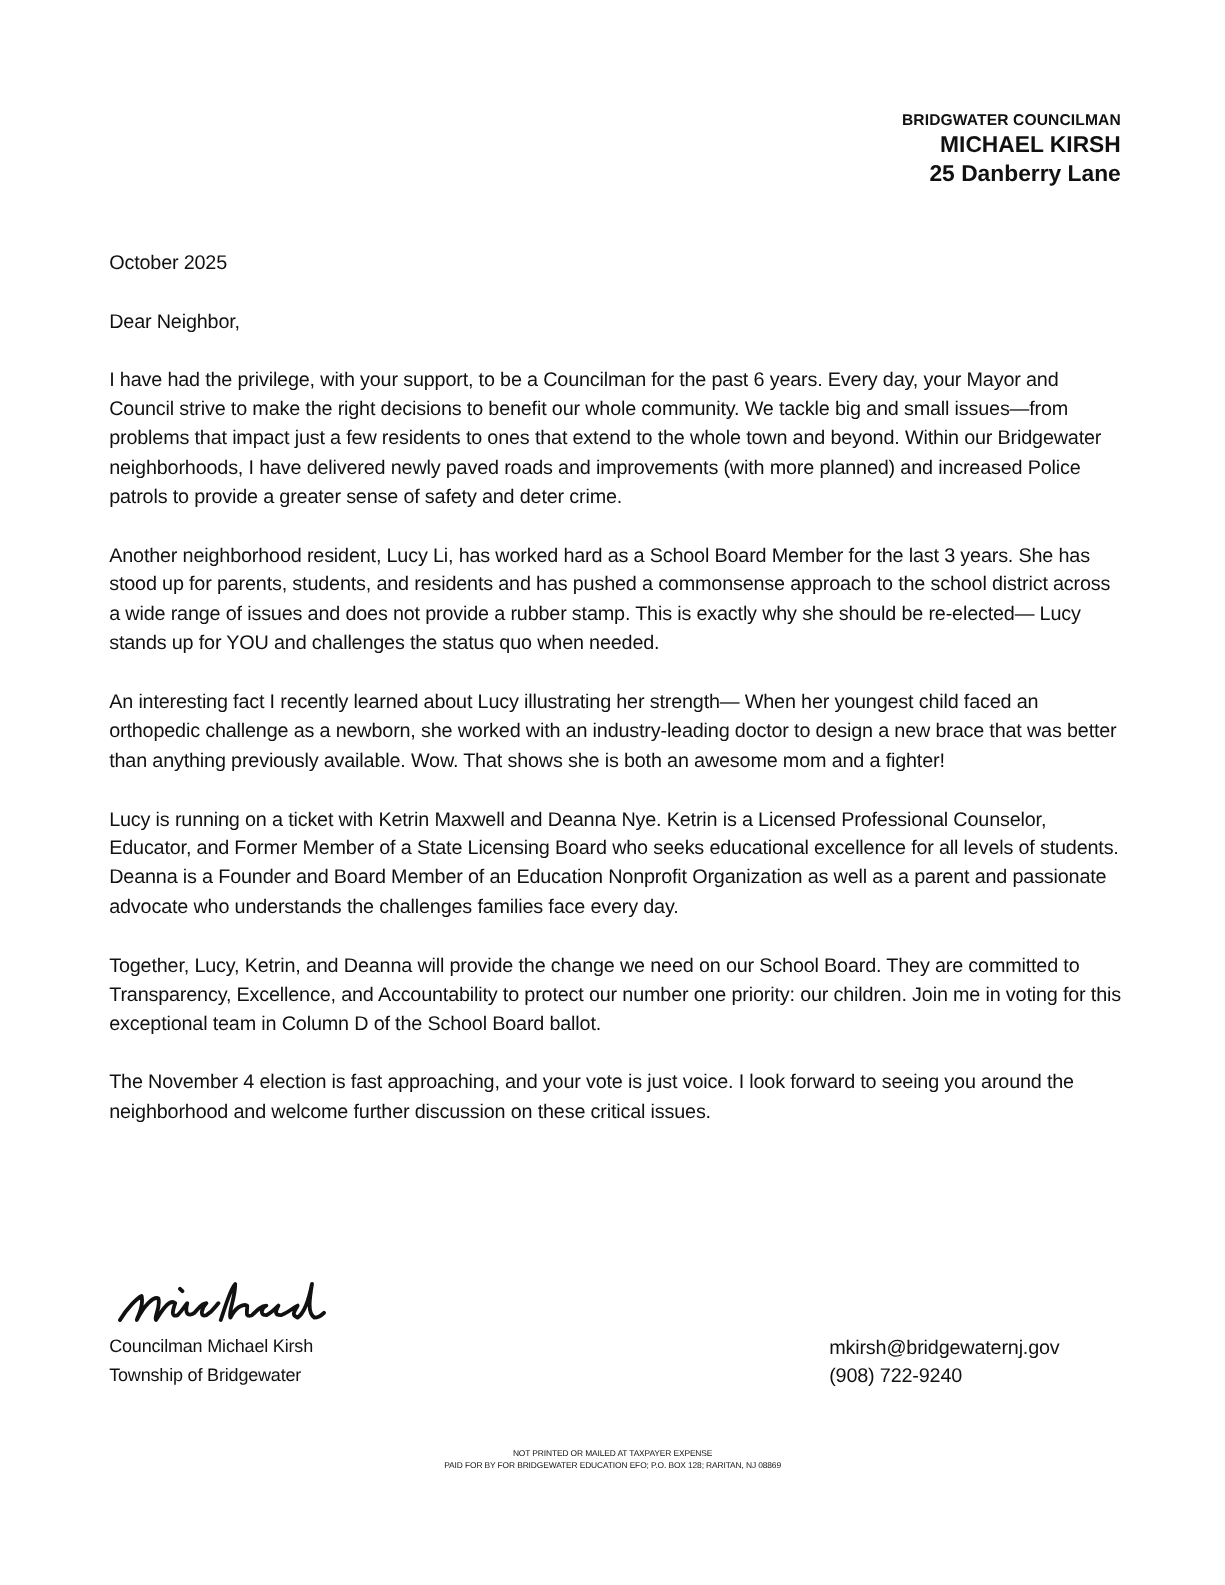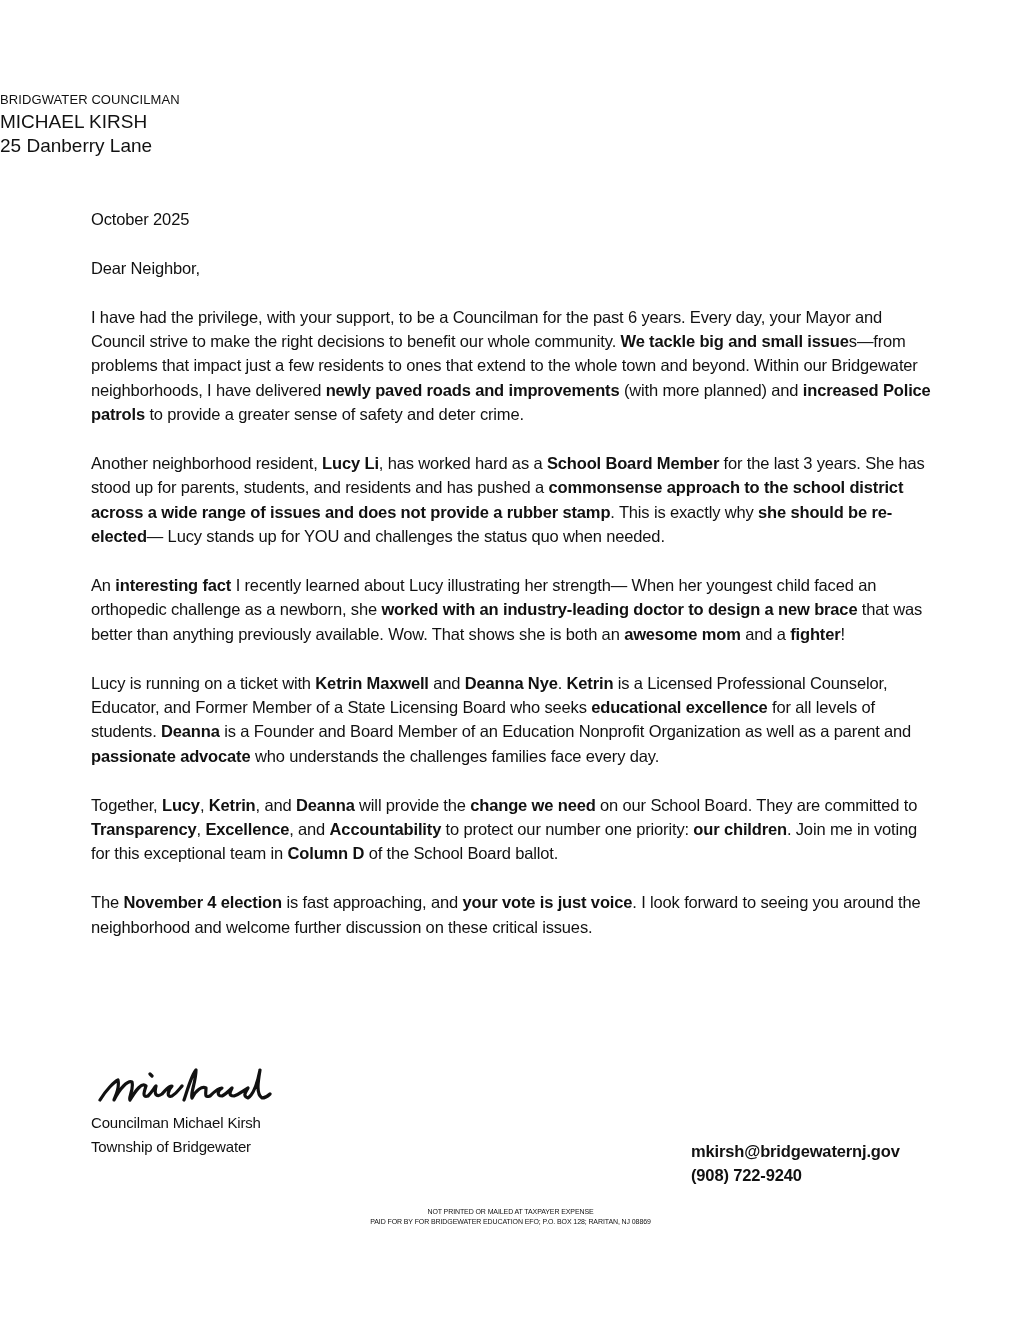--- a/index.html
+++ b/index.html
@@ -2,41 +2,41 @@
 <html><head>
   <meta charset="utf-8">
   <style>
     html, body { margin: 0; padding: 0; background: #ffffff; }
     body {
       width: 1021px; height: 1321px; position: relative; overflow: hidden;
       font-family: "Liberation Sans", sans-serif; color: #111111;
     }
     .page { position: absolute; left: 0; top: 0; width: 1021px; height: 1321px; background: #fff; }
     .letterhead {
-      position: absolute; left: 0; top: 90px; width: 934px; text-align: left;
-      font-weight: normal;
+      position: absolute; left: 0; top: 90px; width: 934px; text-align: right;
+      font-weight: bold;
     }
     .letterhead .small { font-size: 13px; line-height: 20px; letter-spacing: 0.1px; }
     .letterhead .big { font-size: 19px; line-height: 24px; }
     .body-text {
       position: absolute; left: 91px; top: 207px; width: 845px;
       font-size: 16.5px; line-height: 24.4px; letter-spacing: -0.15px;
     }
     .body-text p { margin: 0 0 24.4px 0; }
-    .body-text b { font-weight: bold; }
+    .body-text b { font-weight: normal; }
     .signature {
       position: absolute; left: 92px; top: 1060px; width: 180px; height: 50px;
     }
     .signoff {
       position: absolute; left: 91px; top: 1111px; font-size: 15px; line-height: 24.4px;
       letter-spacing: -0.15px;
     }
     .contact {
       position: absolute; left: 691px; top: 1111px; font-size: 16.5px; line-height: 24.4px;
-      font-weight: bold; letter-spacing: -0.15px; margin-top: 28px;
+      font-weight: normal; letter-spacing: -0.15px;
     }
     .disclaimer {
       position: absolute; left: 0; top: 1207px; width: 1021px; text-align: center;
       font-size: 7px; line-height: 10px; letter-spacing: -0.1px;
     }
   </style>
 </head>
 <body>
 
 <div class="page">

